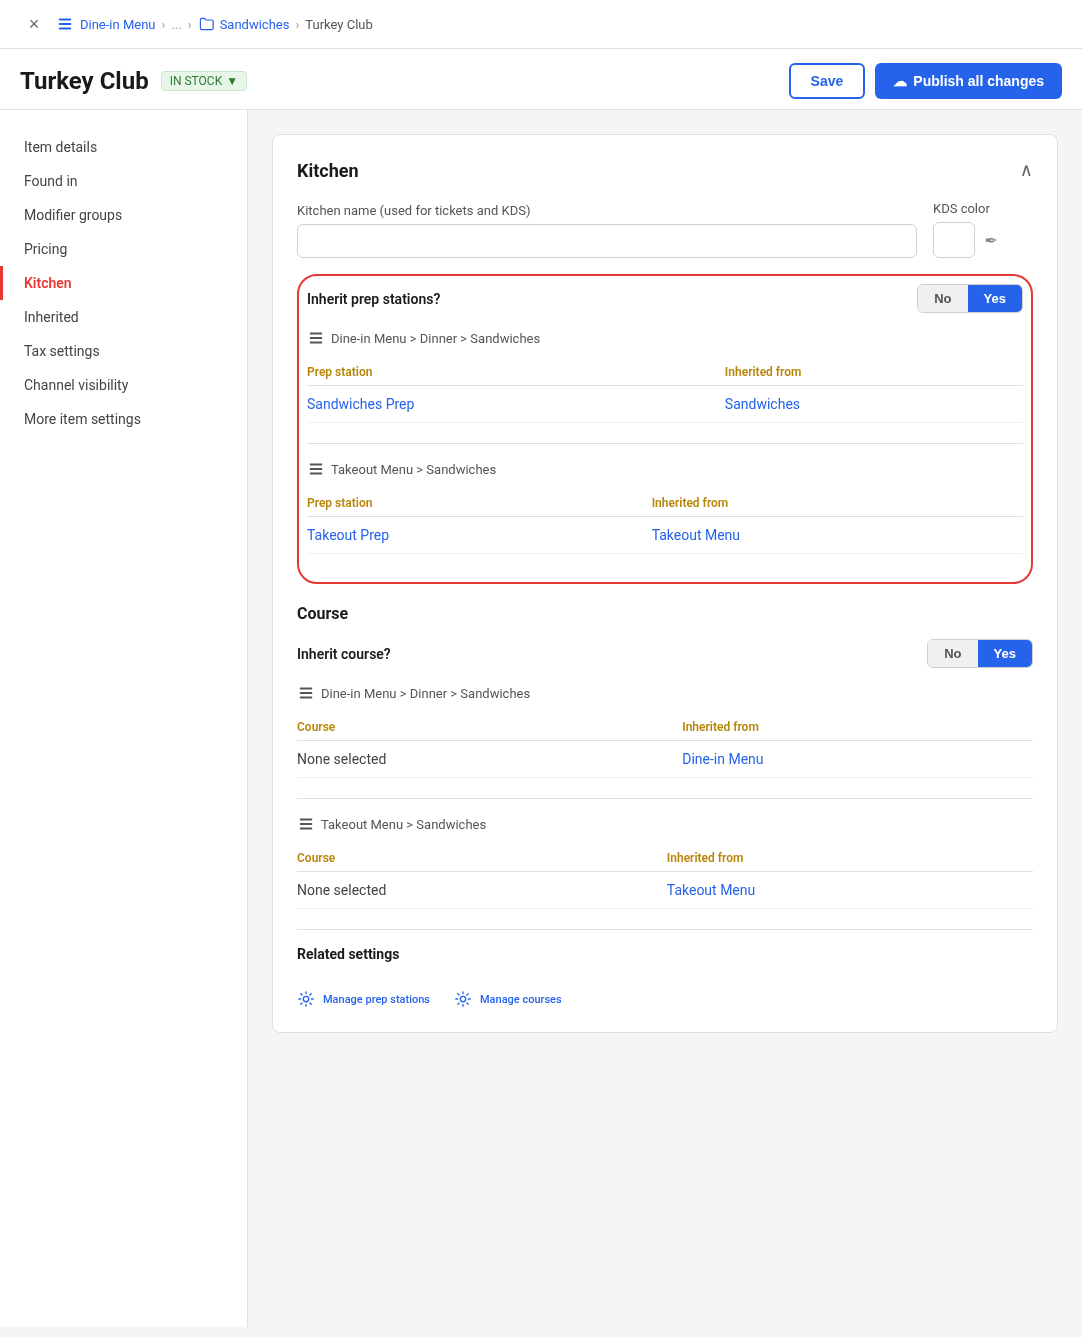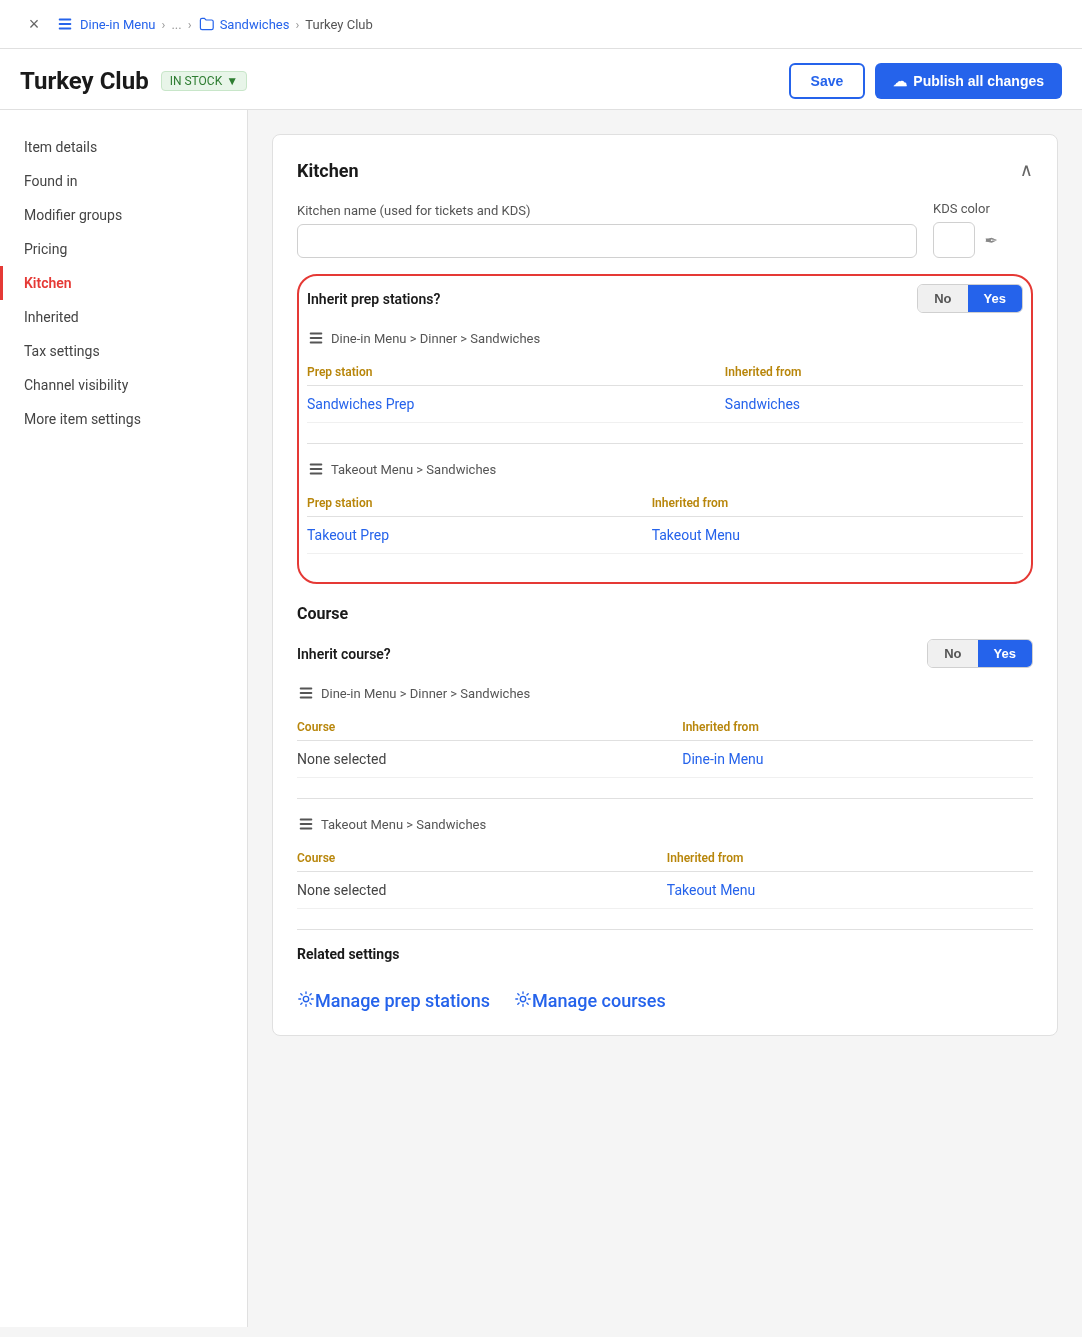--- a/index.html
+++ b/index.html
@@ -50,21 +50,21 @@
 
     .menu-path { display: flex; align-items: center; gap: 6px; font-size: 13px; color: #555; margin-bottom: 12px; }
 
     .data-table { width: 100%; border-collapse: collapse; margin-bottom: 20px; }
     .data-table th { text-align: left; font-size: 12px; font-weight: 600; color: #b8860b; padding: 6px 0; border-bottom: 1px solid #e0e0e0; }
     .data-table td { padding: 10px 0; border-bottom: 1px solid #f0f0f0; font-size: 14px; color: #2563eb; }
 
     .section-divider { border: none; border-top: 1px solid #e0e0e0; margin: 16px 0; }
 
     .related-settings { display: flex; gap: 24px; padding-top: 16px; }
-    .related-link { display: flex; align-items: flex-start; gap: 0; color: #2563eb; font-size: 18px; font-weight: 500; cursor: pointer; text-decoration: none; }
+    .related-link { display: flex; align-items: center; gap: 8px; color: #2563eb; font-size: 11px; font-weight: 500; cursor: pointer; text-decoration: none; }
 
     .menu-svg { width: 18px; height: 18px; }
     .collapse-btn { background: none; border: none; cursor: pointer; font-size: 18px; color: #666; }
   </style>
 </head>
 <body>
 
 <div class="top-bar">
   <button class="close-btn">×</button>
   <div class="breadcrumb">

